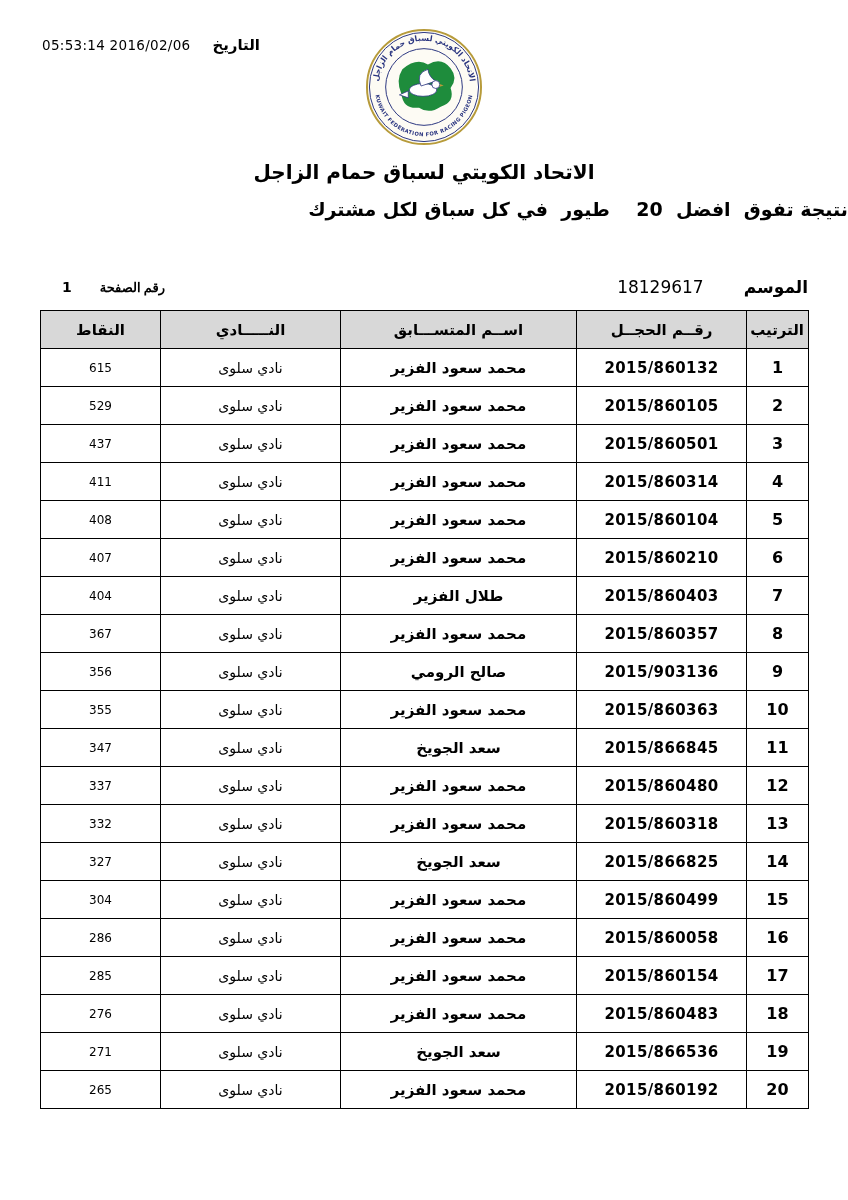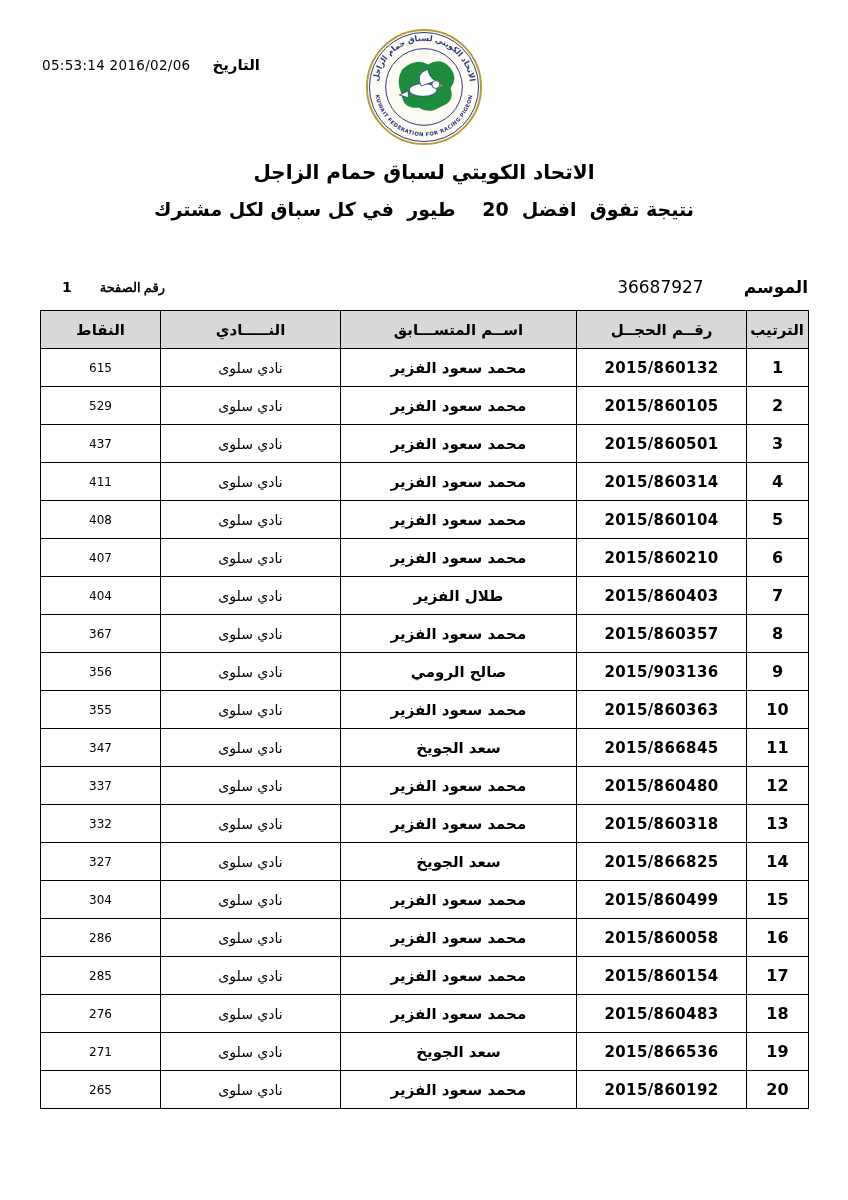--- a/index.html
+++ b/index.html
@@ -9,35 +9,35 @@
     font-family:"DejaVu Sans","Liberation Sans",sans-serif;
     color:#000;
   }
   .page { position:relative; width:848px; height:1200px; background:#fff; overflow:hidden; }
 
   
   .date-row {
     position:absolute; top:36px; left:42px; width:218px;
     display:flex; direction:rtl; justify-content:space-between; align-items:baseline;
   }
-  .date-label { font-weight:bold; font-size:15px;margin-top:20px; }
+  .date-label { font-weight:bold; font-size:15px; }
   .date-value { font-size:13.5px; letter-spacing:.3px; }
 
   
   .logo-wrap { position:absolute; top:28px; left:50%; transform:translateX(-50%); width:118px; height:118px; }
   .logo-wrap svg { width:118px; height:118px; display:block; }
 
   
   .doc-title {
     position:absolute; top:160px; left:0; width:100%;
     text-align:center; font-size:20px; font-weight:bold; direction:rtl;
   }
   .doc-subtitle {
     position:absolute; top:198px; left:0; width:100%;
-    text-align:center; font-size:19px; font-weight:bold; direction:rtl; white-space:pre-wrap;
+    font-size:19px; font-weight:bold; direction:rtl; white-space:pre-wrap;
   }
 
   
   .meta-row {
     position:absolute; top:277px; left:42px; width:766px;
     display:flex; direction:rtl; justify-content:space-between; align-items:center;
   }
   .season { display:flex; direction:rtl; align-items:baseline; gap:40px; }
   .season-label { font-size:17px; font-weight:bold; }
   .season-value { font-size:17px; }
@@ -97,21 +97,21 @@
       </text>
     </svg>
   </div>
 
   <div class="doc-title">الاتحاد الكويتي لسباق حمام الزاجل</div>
   <div class="doc-subtitle">نتيجة تفوق  افضل  20    طيور  في كل سباق لكل مشترك</div>
 
   <div class="meta-row">
     <div class="season">
       <span class="season-label">الموسم</span>
-      <span class="season-value" dir="ltr">36687927</span>
+      <span class="season-value" dir="ltr">18129617</span>
     </div>
     <div class="page-num">
       <span class="page-num-label">رقم الصفحة</span>
       <span class="page-num-value">1</span>
     </div>
   </div>
 
   <table class="results">
     <colgroup>
       <col style="width:62px">

